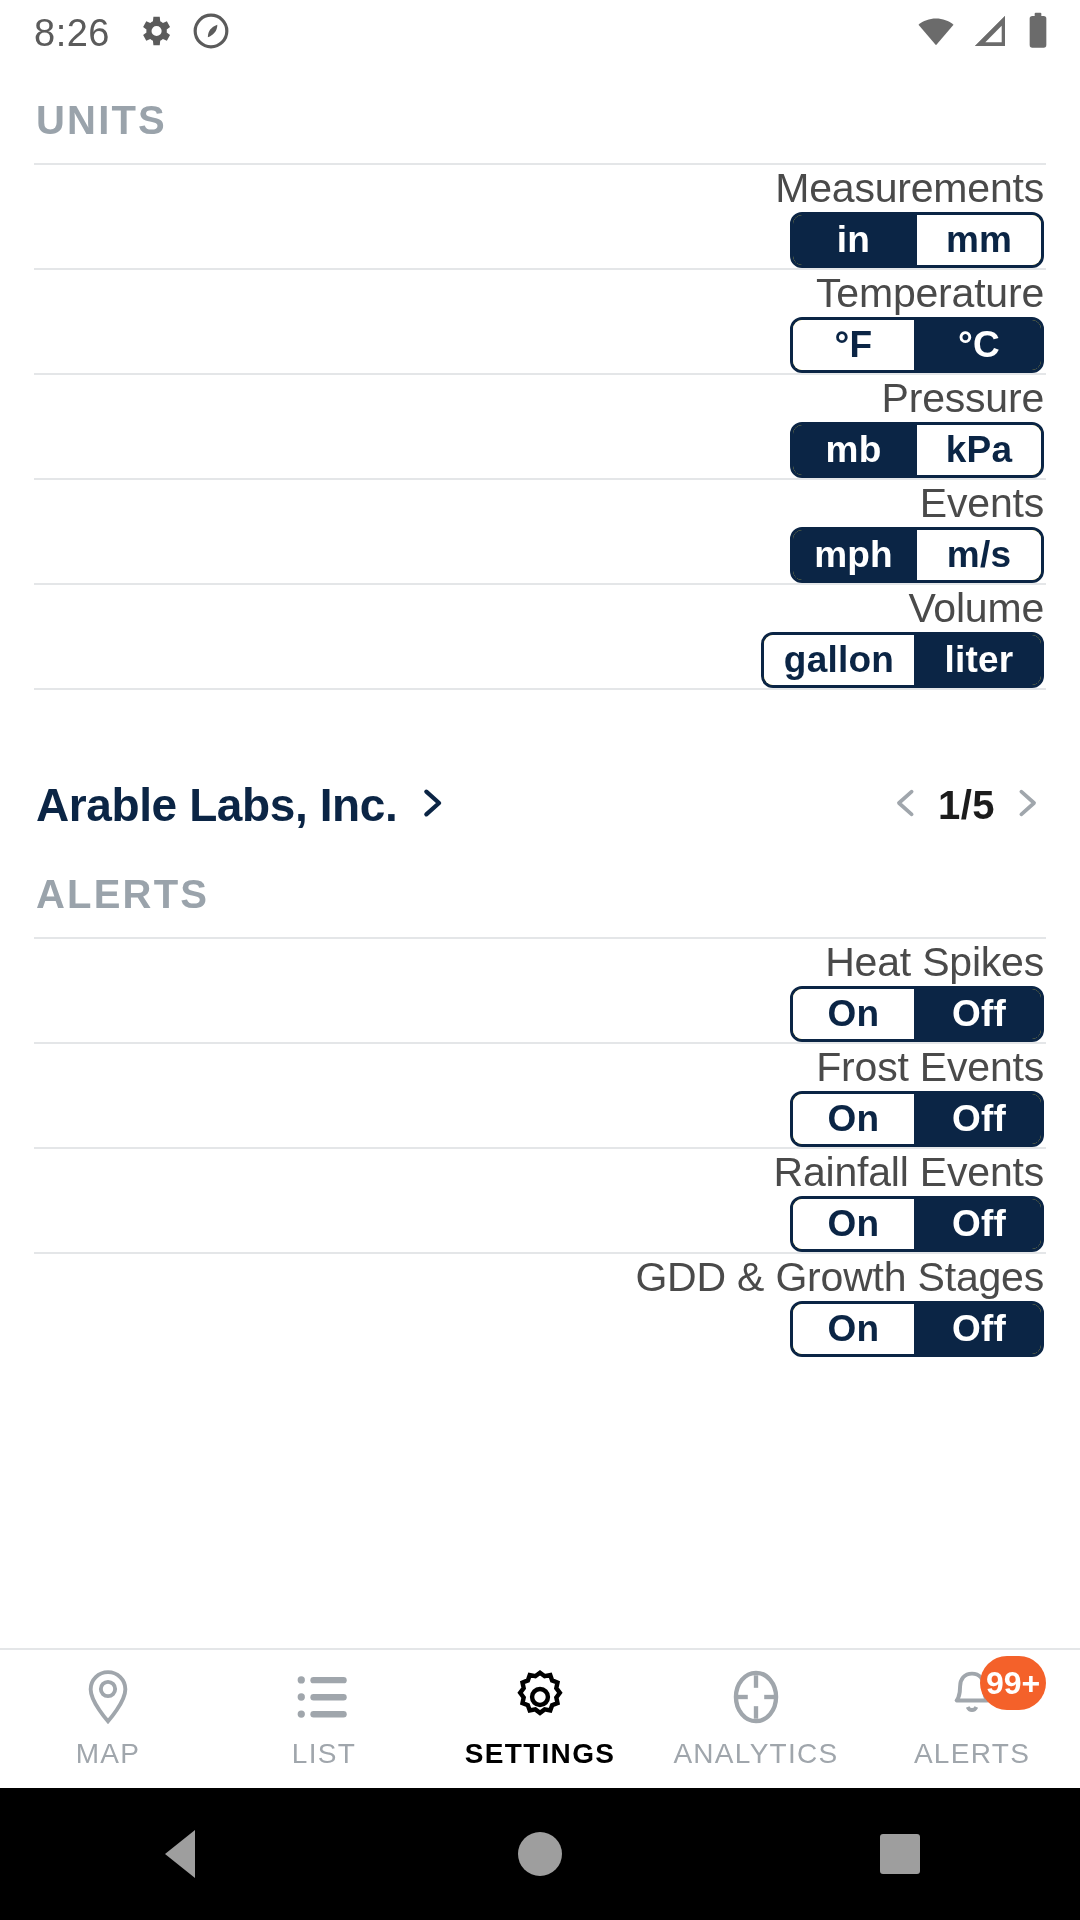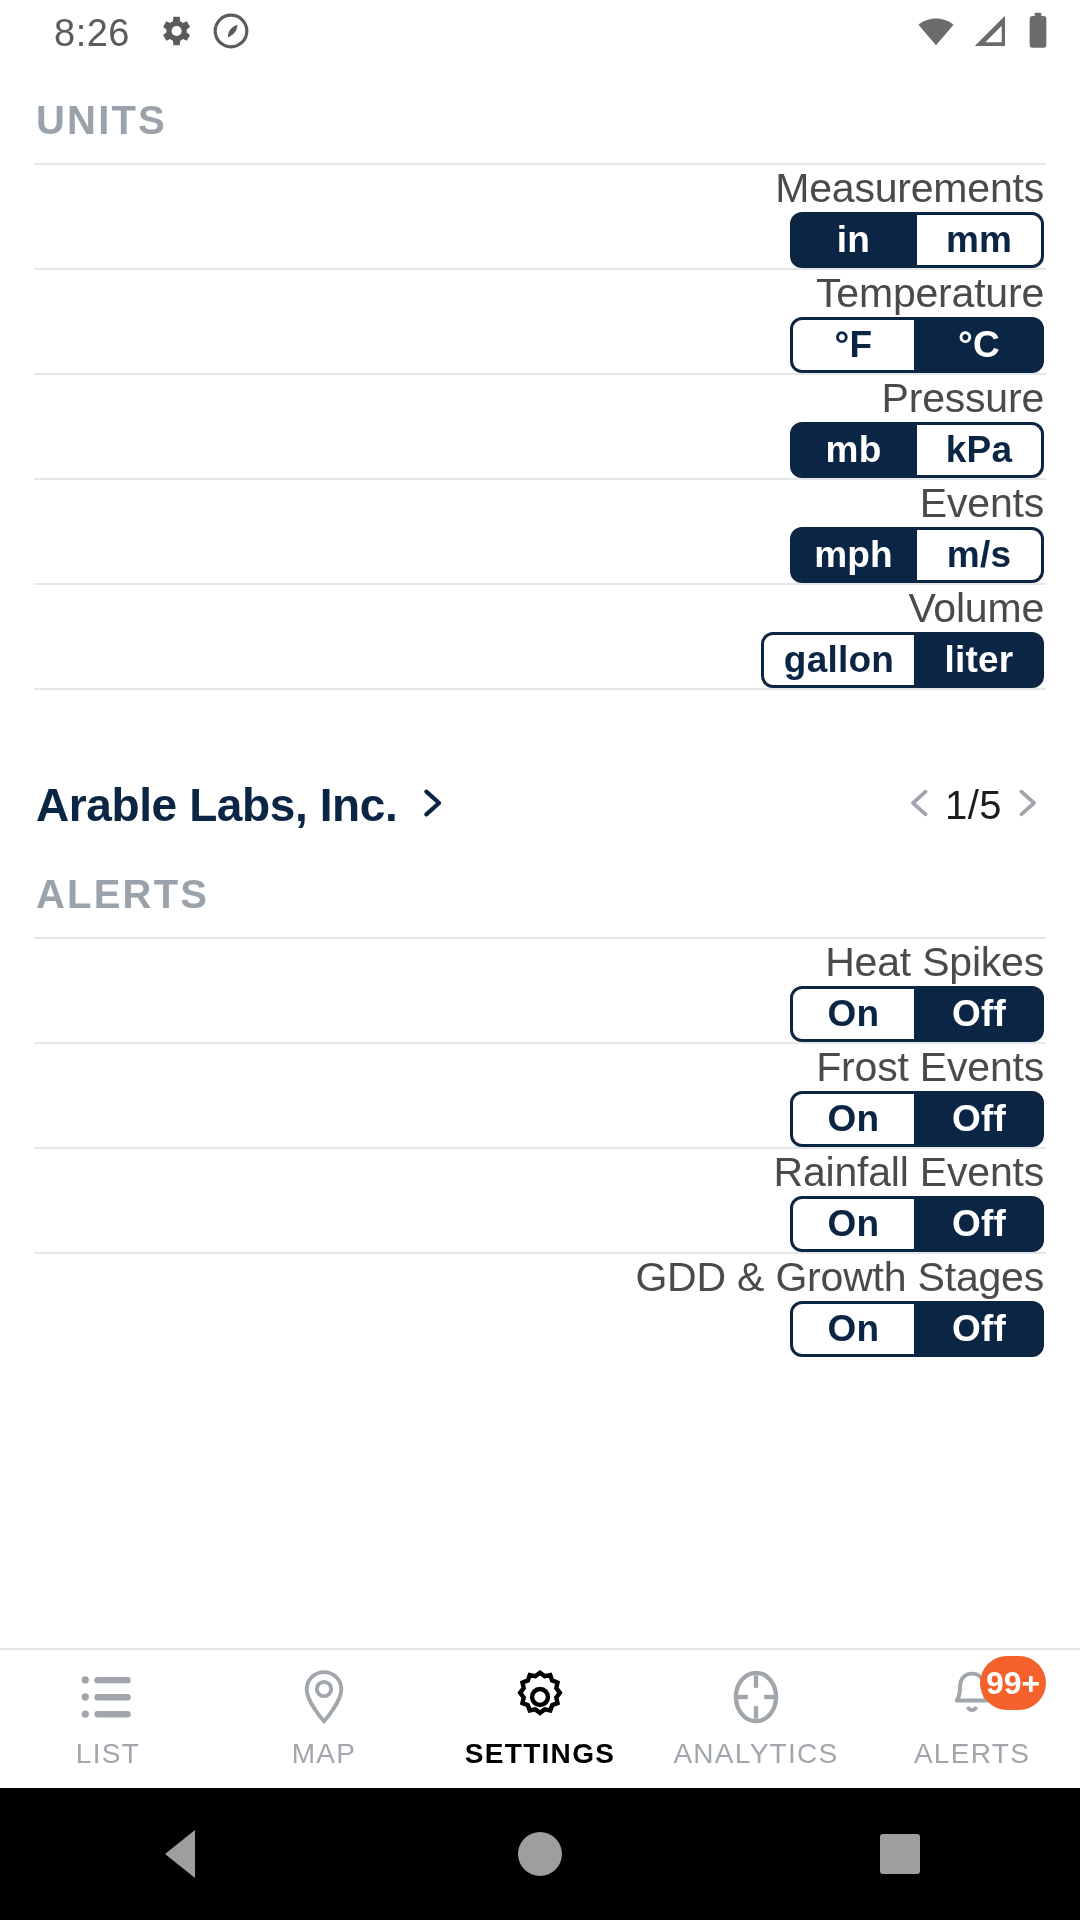--- a/index.html
+++ b/index.html
@@ -17,21 +17,21 @@
     background: #ffffff;
     display: flex;
     flex-direction: column;
   }
 
   
   .status-bar {
     height: 66px;
     display: flex;
     align-items: center;
-    padding: 0 28px 0 54px;
+    padding: 0 28px 0 34px;
     flex: 0 0 auto;
     justify-content: flex-end;
   }
   .status-time {
     font-size: 38px;
     color: #5b5b5b;
     letter-spacing: 0.5px;
     font-family: "Liberation Sans", sans-serif;
   }
   .status-left-icons { display: flex; align-items: center; gap: 18px; margin-left: 26px; }
@@ -72,21 +72,21 @@
     white-space: nowrap;
   }
 
   
   .segmented {
     display: flex;
     border: 3px solid #0b2545;
     border-radius: 12px;
     overflow: hidden;
     height: 72px;
-    background: #7f1d1d;
+    background: #fde047;
   }
   .seg {
     display: flex;
     align-items: center;
     justify-content: center;
     min-width: 124px;
     padding: 0 20px;
     font-size: 37px;
     font-weight: 700;
     color: #0b2545;
@@ -108,21 +108,21 @@
     height: 70px;
   }
   .org-name-wrap { display: flex; align-items: center; gap: 18px; }
   .org-name {
     font-size: 46px;
     font-weight: 700;
     color: #0b2545;
     letter-spacing: -0.4px;
     white-space: nowrap;
   }
-  .pager { display: flex; align-items: center; gap: 8px; }
+  .pager { display: flex; align-items: center; gap: 15px; font-weight: bold; }
   .pager-label { font-size: 40px; color: #1c1c1c; letter-spacing: 0.5px; }
 
   
   .bottom-nav {
     flex: 0 0 auto;
     height: 140px;
     border-top: 2px solid #e4e6e8;
     display: flex;
     align-items: flex-start;
     padding-top: 16px;
@@ -340,40 +340,40 @@
         </div>
       </div>
     </div>
 
   </div>
 
   <div class="bottom-nav">
 
     <div class="nav-item">
       <div class="nav-icon-wrap">
+        <svg width="52" height="58" viewBox="0 0 24 26" fill="none" stroke="#a0a6ac" stroke-width="1.8">
+          <path d="M12 1.5c-4.4 0-8 3.5-8 7.9 0 5.9 8 14.8 8 14.8s8-8.9 8-14.8c0-4.4-3.6-7.9-8-7.9z"></path>
+          <circle cx="12" cy="9.3" r="3.3"></circle>
+        </svg>
+      </div>
+      <div class="nav-label">MAP</div>
+    </div>
+
+    <div class="nav-item">
+      <div class="nav-icon-wrap">
         <svg width="58" height="50" viewBox="0 0 24 22" fill="#a0a6ac">
           <circle cx="2" cy="3.5" r="1.6"></circle>
             <rect x="6" y="2.2" width="16" height="2.8" rx="1.4"></rect>
           <circle cx="2" cy="11" r="1.6"></circle>
             <rect x="6" y="9.7" width="16" height="2.8" rx="1.4"></rect>
           <circle cx="2" cy="18.5" r="1.6"></circle>
             <rect x="6" y="17.2" width="16" height="2.8" rx="1.4"></rect>
         </svg>
       </div>
       <div class="nav-label">LIST</div>
-    </div>
-
-    <div class="nav-item">
-      <div class="nav-icon-wrap">
-        <svg width="52" height="58" viewBox="0 0 24 26" fill="none" stroke="#a0a6ac" stroke-width="1.8">
-          <path d="M12 1.5c-4.4 0-8 3.5-8 7.9 0 5.9 8 14.8 8 14.8s8-8.9 8-14.8c0-4.4-3.6-7.9-8-7.9z"></path>
-          <circle cx="12" cy="9.3" r="3.3"></circle>
-        </svg>
-      </div>
-      <div class="nav-label">MAP</div>
     </div>
 
     <div class="nav-item active">
       <div class="nav-icon-wrap">
         <svg width="56" height="58" viewBox="0 0 24 24" fill="none" stroke="#000000" stroke-width="1.9">
           <path d="M12 1.6l2 1.5 2.4-.5.8 2.3 2.3.9-.5 2.4 1.5 2-1.5 2 .5 2.4-2.3.9-.8 2.3-2.4-.5-2 1.5-2-1.5-2.4.5-.8-2.3-2.3-.9.5-2.4-1.5-2 1.5-2-.5-2.4 2.3-.9.8-2.3 2.4.5z"></path>
           <circle cx="12" cy="12" r="3.4"></circle>
         </svg>
       </div>
       <div class="nav-label">SETTINGS</div>

